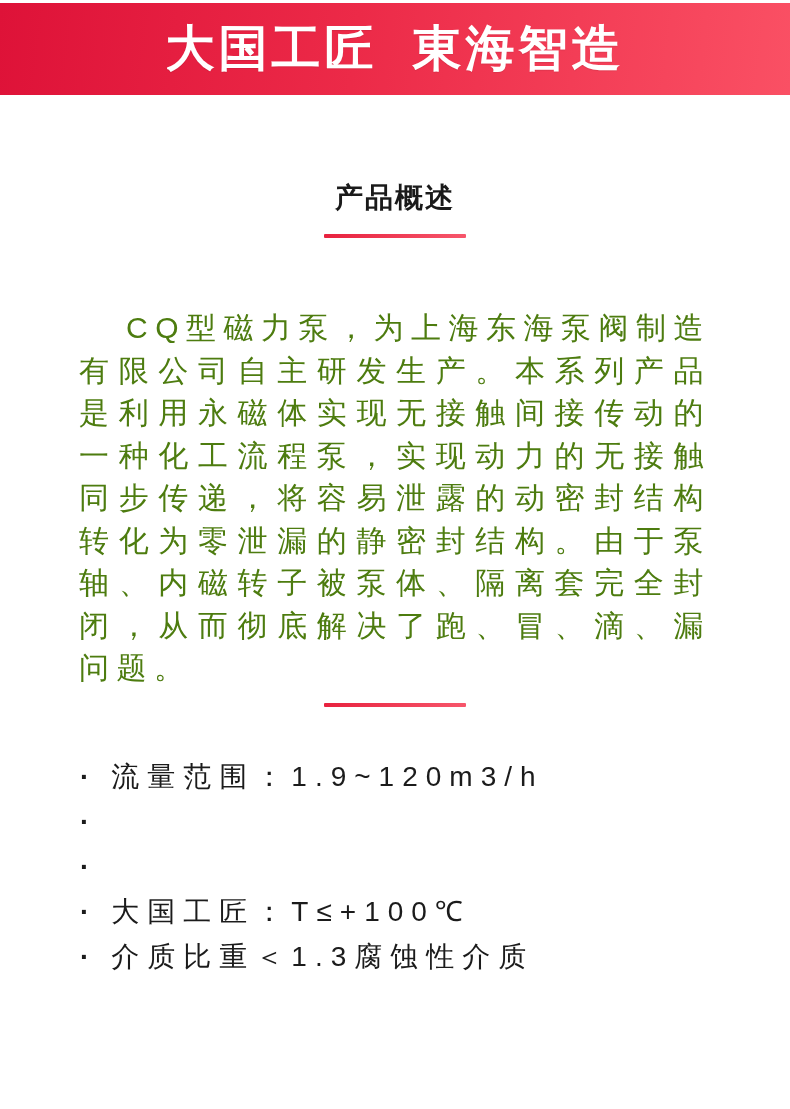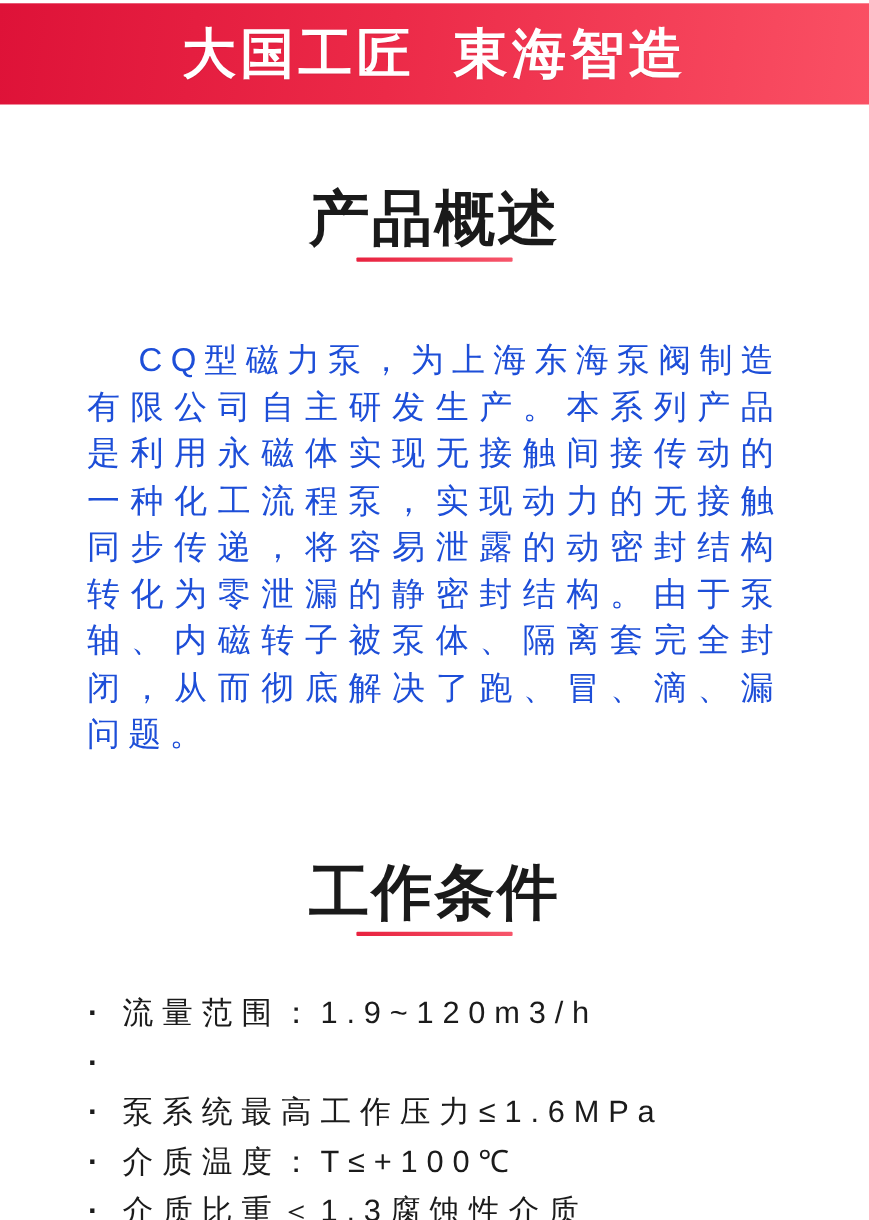--- a/index.html
+++ b/index.html
@@ -21,41 +21,41 @@
   .banner-title {
     color: #ffffff;
     font-size: 49px;
     font-weight: 700;
     letter-spacing: 4px;
     white-space: pre;
     text-shadow: 0 1px 1px rgba(0,0,0,0.08);
   }
   .section { text-align: center; }
   .section-title {
-    font-size: 55px;
+    font-size: 28px;
     font-weight: 700;
     color: #1a1a1a;
     letter-spacing: 2px;
     line-height: 46px;
   }
   .section-overview .section-title { margin-top: 80px; }
   .section-conditions .section-title { margin-top: 98px; }
   .title-underline {
     width: 142px; height: 4px;
     margin: 13px auto 0 auto;
     background: linear-gradient(90deg, #e8223f 0%, #f7566b 100%);
     border-radius: 1px;
   }
   .overview-body {
     width: 632px;
     margin: 69px auto 0 auto;
     font-size: 30px;
     line-height: 42.5px;
     letter-spacing: 7.5px;
-    color: #1d4ed8;
+    color: #4d7c0f;
     text-align: justify;
     text-justify: inter-character;
     text-indent: 47px;
   }
   .cond-list {
     width: 650px;
     margin: 47px 0 0 80px;
   }
   .cond-item {
     font-size: 28px;
@@ -83,37 +83,35 @@
   <div class="banner-title">大国工匠  東海智造</div>
 </div>
 
 <div class="section section-overview">
   <div class="section-title">产品概述</div>
   <div class="title-underline"></div>
   <p class="overview-body">CQ型磁力泵，为上海东海泵阀制造有限公司自主研发生产。本系列产品是利用永磁体实现无接触间接传动的一种化工流程泵，实现动力的无接触同步传递，将容易泄露的动密封结构转化为零泄漏的静密封结构。由于泵轴、内磁转子被泵体、隔离套完全封闭，从而彻底解决了跑、冒、滴、漏问题。</p>
 </div>
 
 <div class="section section-conditions">
-  <div class="section-title">工作条件</div>
   <div class="title-underline"></div>
 </div>
 
 <div class="cond-list">
   <div class="cond-item">
     <span class="cond-bullet">·</span>
     <span>流量范围：1.9~120m3/h</span>
   </div>
   <div class="cond-item">
     <span class="cond-bullet">·</span>
   </div>
   <div class="cond-item">
     <span class="cond-bullet">·</span>
-    <span>泵系统最高工作压力≤1.6MPa</span>
   </div>
   <div class="cond-item">
     <span class="cond-bullet">·</span>
-    <span>介质温度：T≤+100℃</span>
+    <span>大国工匠：T≤+100℃</span>
   </div>
   <div class="cond-item">
     <span class="cond-bullet">·</span>
     <span>介质比重＜1.3腐蚀性介质</span>
   </div>
 </div>
 
 </body></html>

